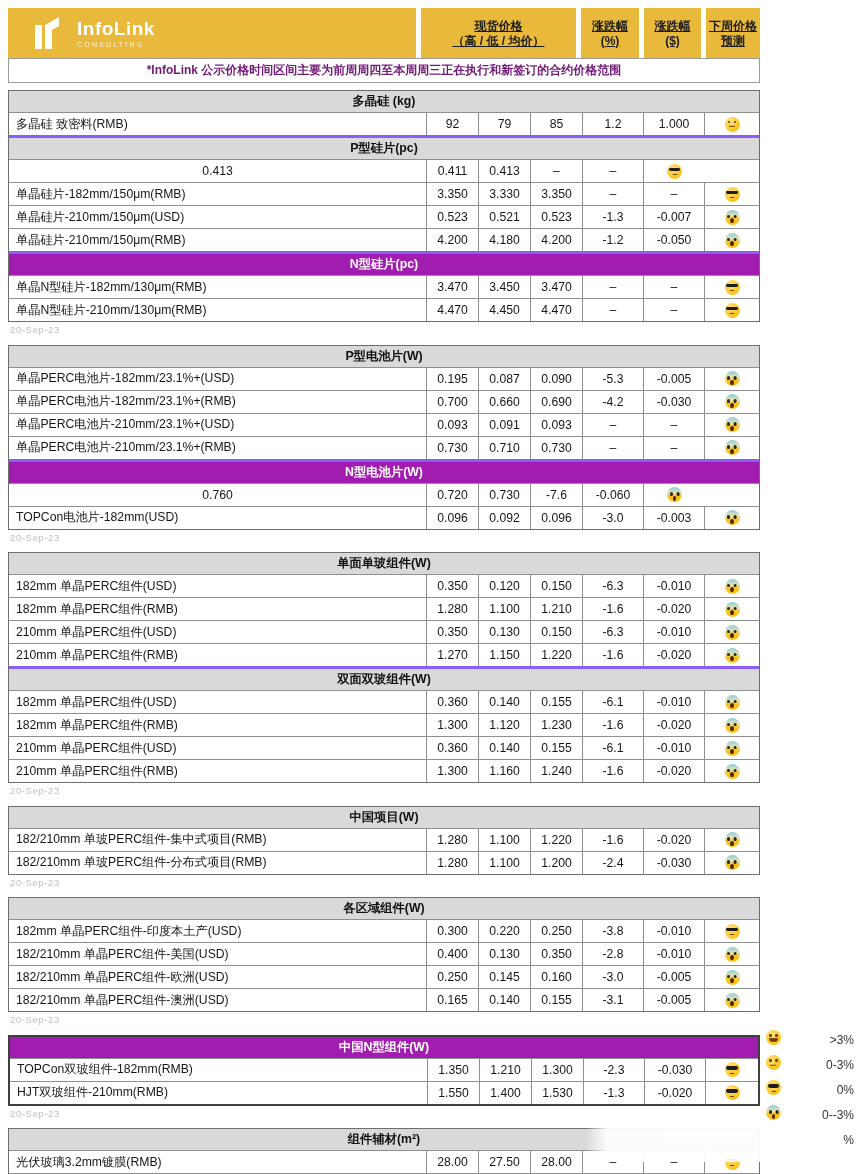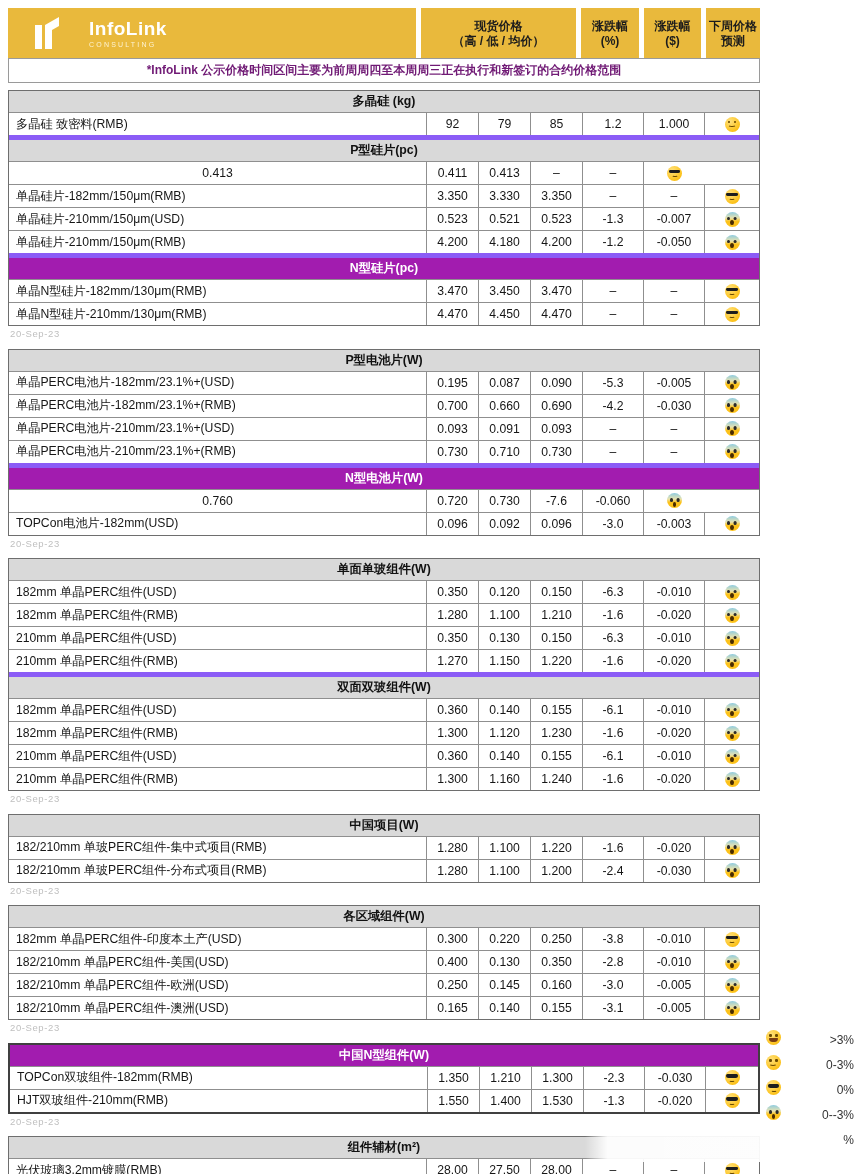--- a/index.html
+++ b/index.html
@@ -3,37 +3,37 @@
 <meta charset="utf-8">
 <style>
   html,body{margin:0;padding:0;background:#fff;}
   .page{position:relative;width:860px;height:1174px;background:#fff;overflow:hidden;
         font-family:"Liberation Sans","DejaVu Sans",sans-serif;}
   .content{position:absolute;left:8px;top:8px;width:752px;}
 
   
   .band{display:flex;gap:5px;height:50px;}
   .band>div{background:#E9B93C;}
-  .logo-cell{width:408px;display:flex;align-items:center;padding-left:26px;box-sizing:border-box;gap:25px;}
+  .logo-cell{width:408px;display:flex;align-items:center;padding-left:26px;box-sizing:border-box;gap:13px;}
   .brand-stack{display:flex;flex-direction:column;line-height:1;}
   .brand{color:#fff;font-weight:bold;font-size:19px;letter-spacing:.5px;}
   .tagline{color:#fdf3d2;font-size:7px;letter-spacing:2.2px;margin-top:3px;}
   .hcol{display:flex;flex-direction:column;align-items:center;justify-content:center;gap:3px;
-        font-weight:bold;color:#1c1c1c;font-size:12px;line-height:1;}
+        font-weight:bold;color:#1c1c1c;font-size:12px;line-height:1;text-decoration:underline;}
   .hcol.spot{width:155px;}.hcol.pct{width:58px;}.hcol.usd{width:57px;}.hcol.fcast{flex:1;text-align:right;}
 
   
   .note-row{height:25px;border:1px solid #9a9a9a;display:flex;align-items:center;justify-content:center;
             font-size:12px;font-weight:bold;color:#701a75;box-sizing:border-box;}
 
   
   .block{border:1px solid #6e6e6e;margin-top:7px;background:#fff;}
   .block.heavy{border:2px solid #404040;}
   .sec-hdr{height:21px;line-height:21px;text-align:center;font-weight:bold;font-size:12.3px;
-           background:#D9D9D9;color:#111;border-top:5px solid #8b5cf6;}
+           background:#D9D9D9;color:#111;border-top:3px solid #8b5cf6;}
   .sec-hdr.dark{background:#a21caf;color:#fff;}
   .block> :first-child{border-top:none;}
   .row{display:grid;grid-template-columns:418px 52px 52px 52px 61px 61px 1fr;height:22px;
        border-top:1px solid #8f8f8f;}
   .row>div{border-right:1px solid #8f8f8f;display:flex;align-items:center;justify-content:center;
            font-size:12.2px;color:#161616;overflow:hidden;white-space:nowrap;}
   .row>div:last-child{border-right:none;}
   .row .name{justify-content:flex-start;padding-left:7px;}
   .neg{color:#C14F4D;}
   .pos{color:#4F84A8;}

